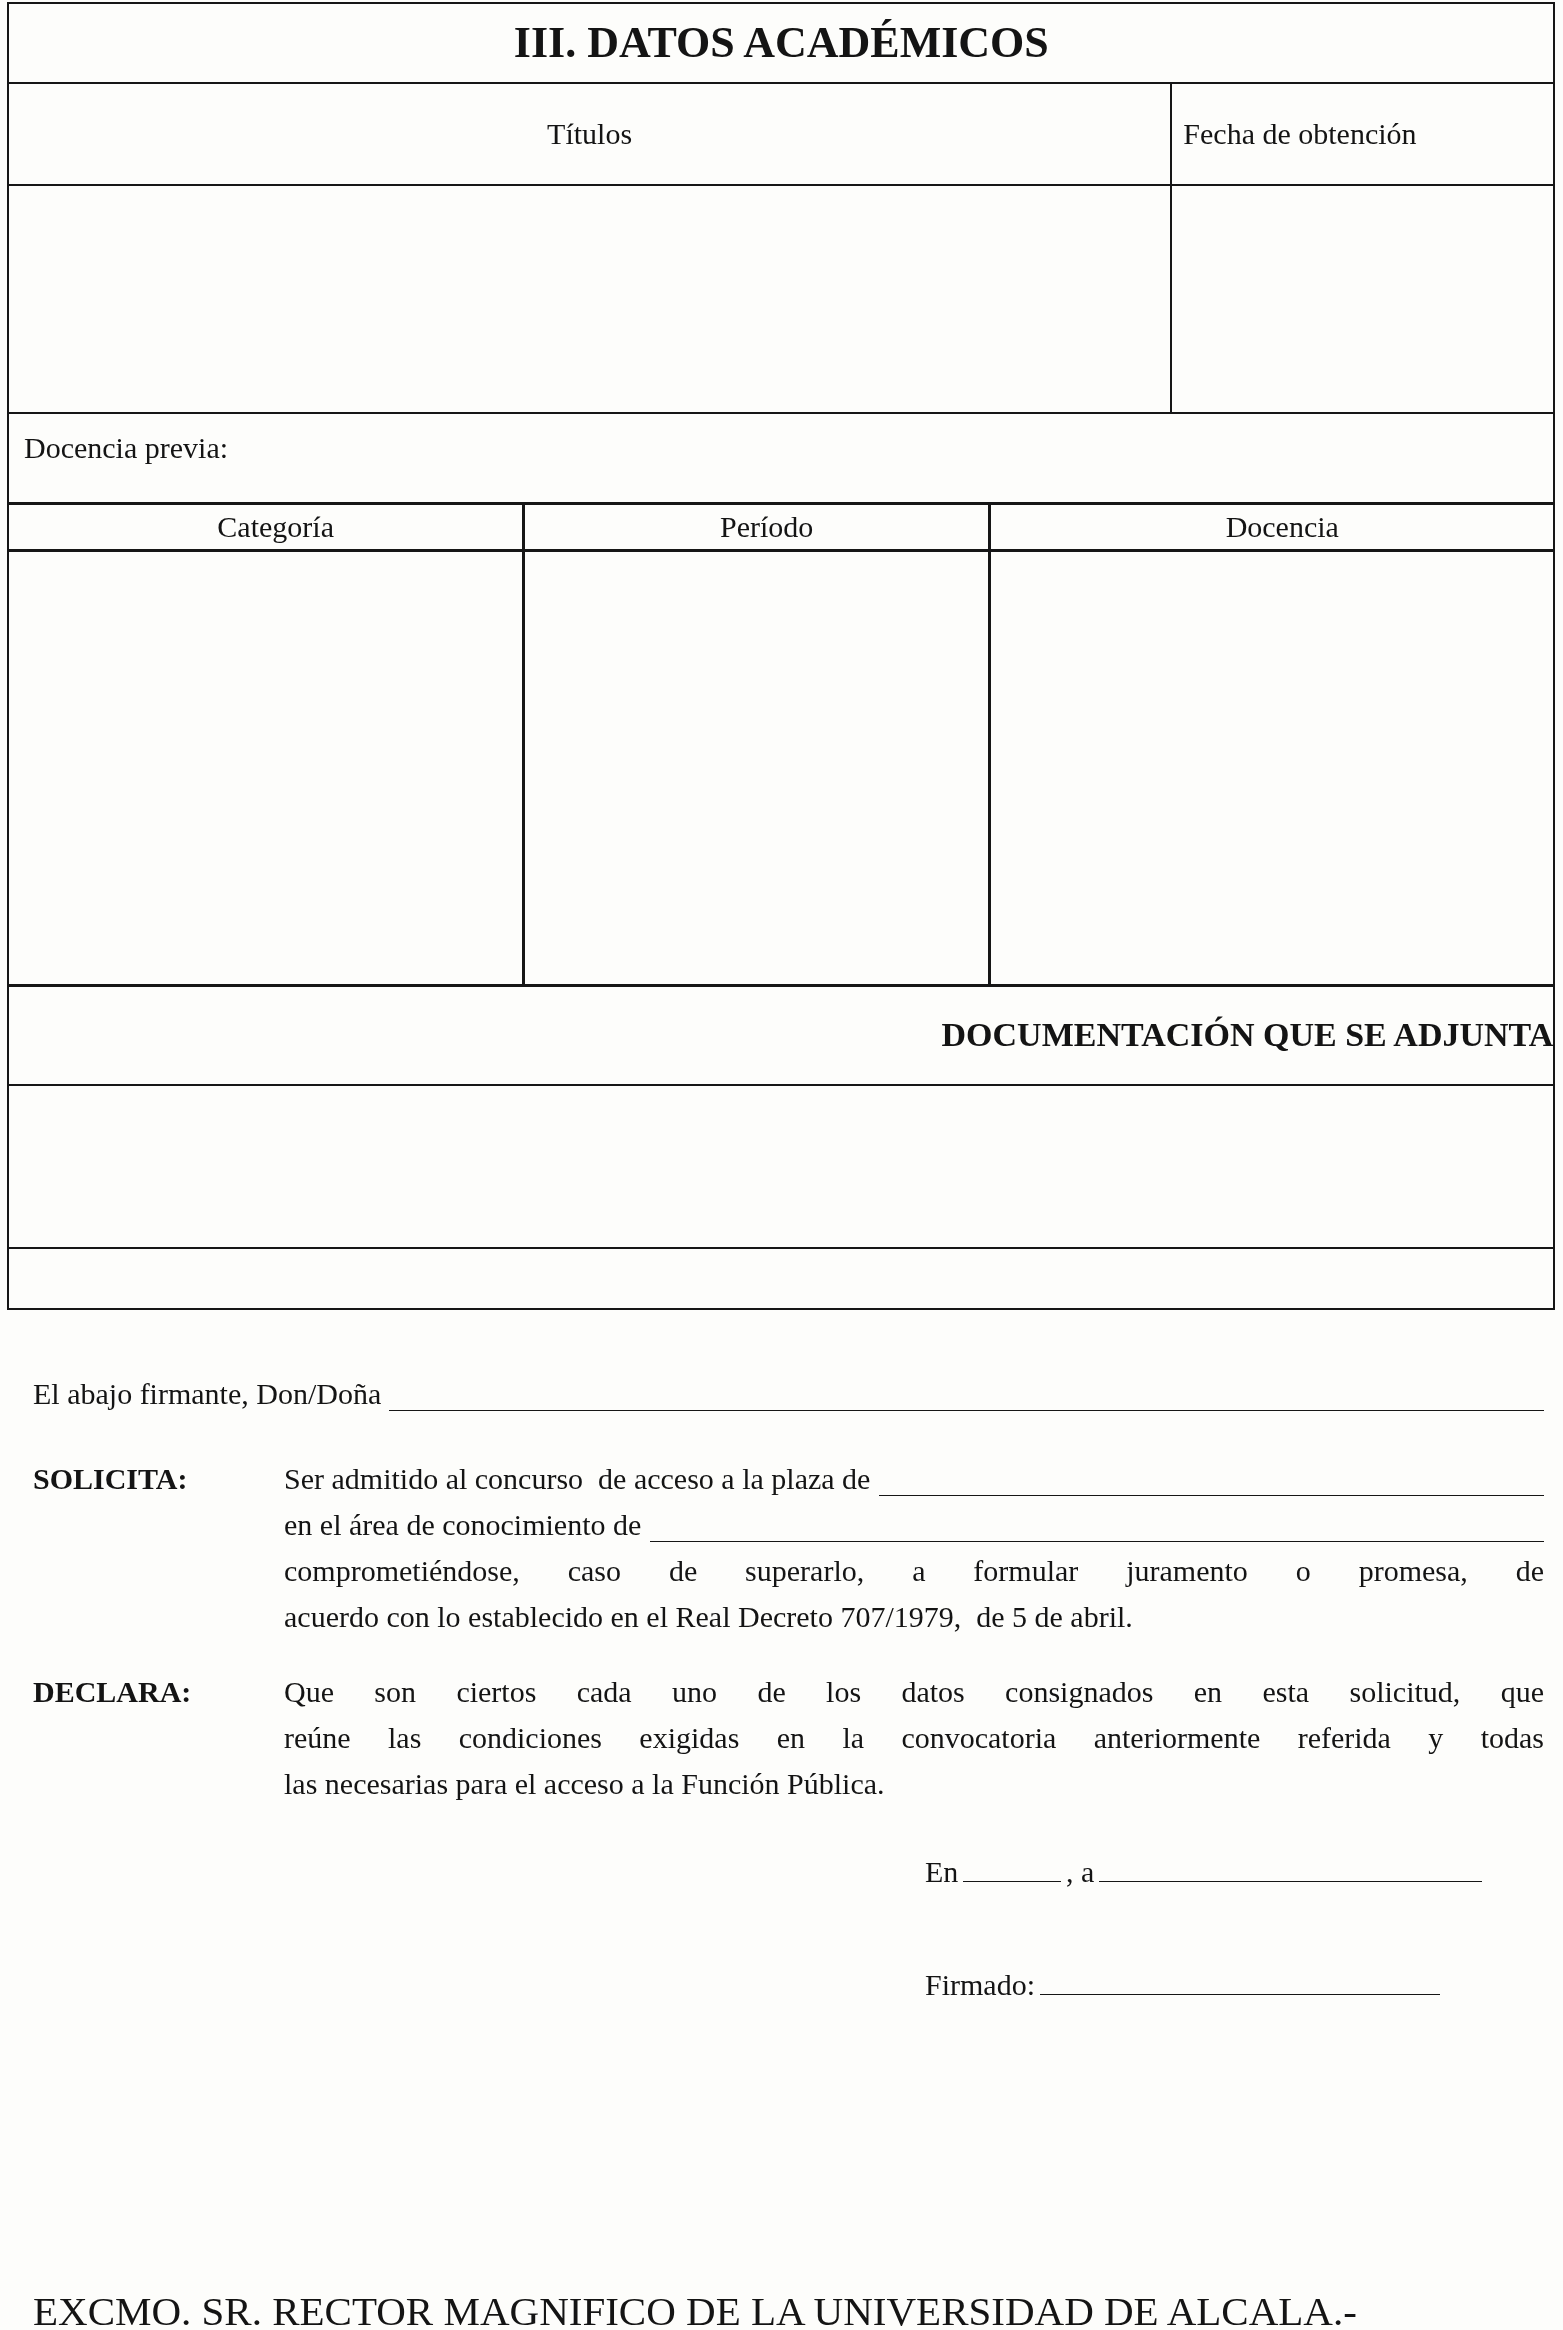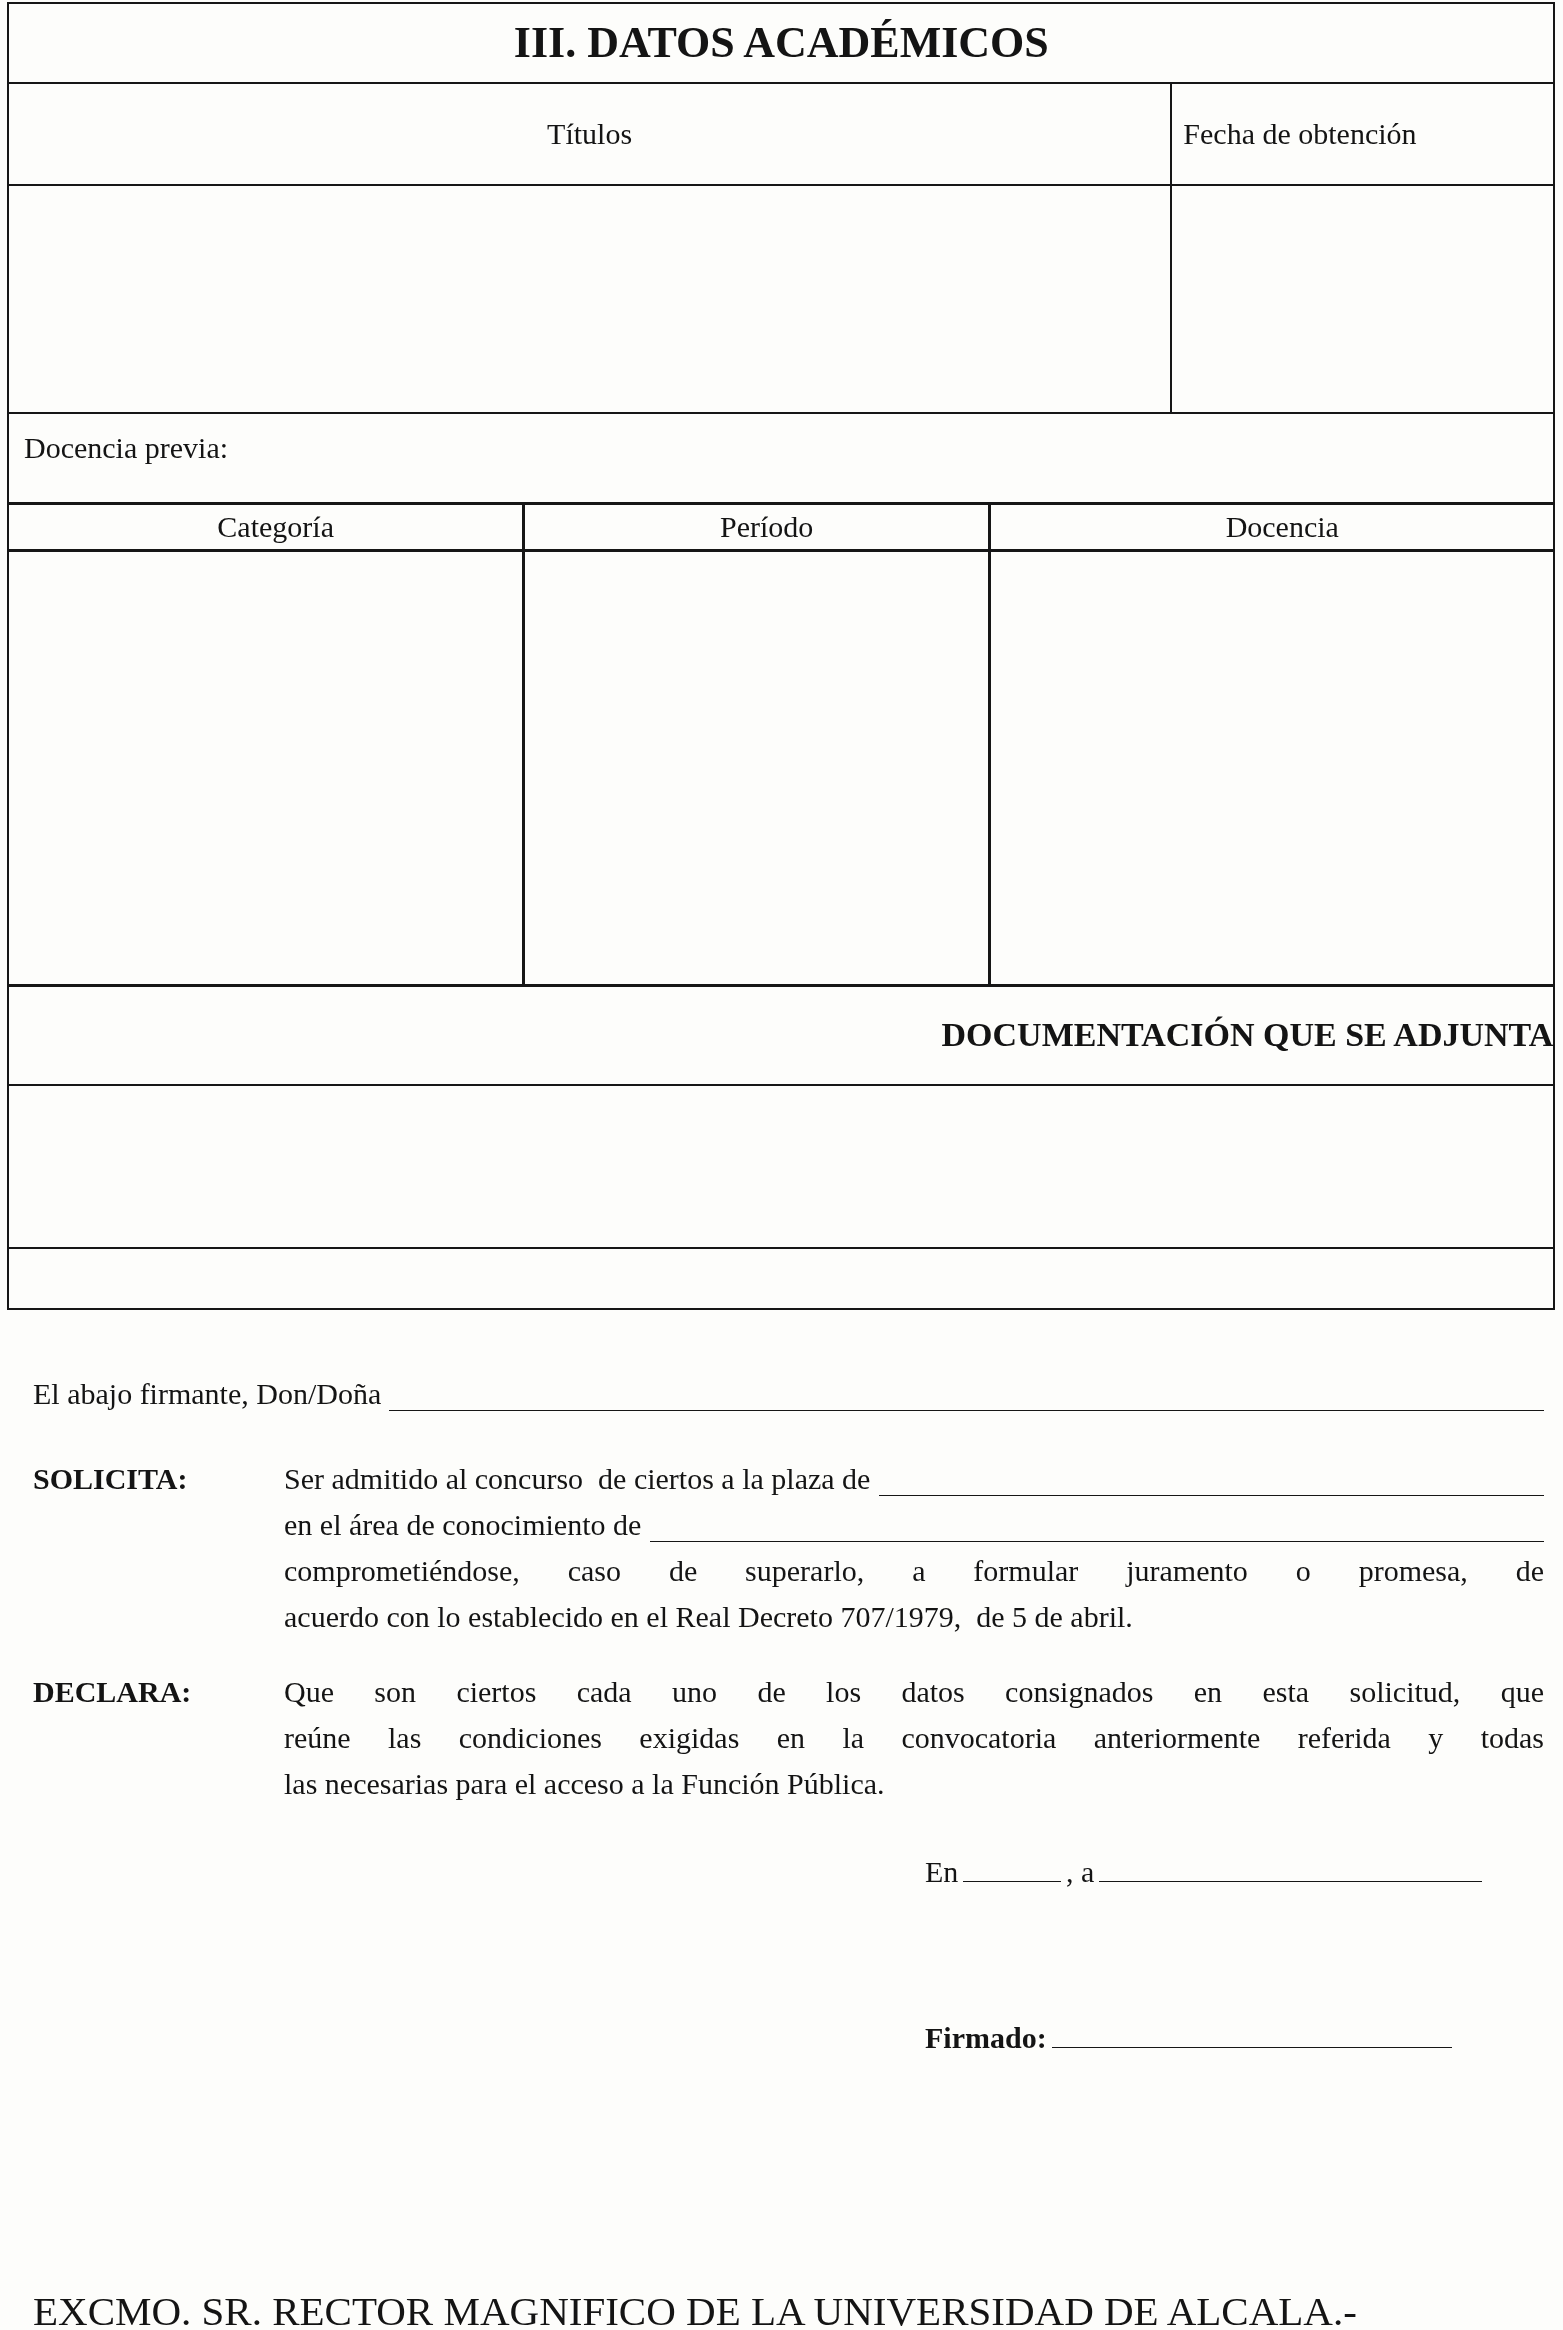--- a/index.html
+++ b/index.html
@@ -95,21 +95,21 @@
   .w490 { width: 400px; }
 
   .hang { display: flex; }
   .hang-label { width: 251px; flex: 0 0 251px; }
   .hang-body { flex: 1; }
   .solicita-block { margin-top: 39px; }
   .declara-block { margin-top: 29px; }
   .jline { text-align: justify; text-align-last: justify; -moz-text-align-last: justify; }
 
   .place-line { margin-top: 42px; margin-left: 892px; white-space: nowrap; }
-  .signed-line { margin-top: 120px; margin-left: 892px; white-space: nowrap; font-weight: bold; }
+  .signed-line { margin-top: 67px; margin-left: 892px; white-space: nowrap; }
 
   .footer {
     position: absolute;
     left: 33px;
     top: 2288px;
     font-size: 41px;
     line-height: 46px;
     white-space: nowrap;
   }
 </style>
@@ -174,21 +174,21 @@
 
     <div class="fill-line">
       <span class="t">El abajo firmante, Don/Doña</span>
       <span class="blank"></span>
     </div>
 
     <div class="hang solicita-block">
       <div class="hang-label bold">SOLICITA:</div>
       <div class="hang-body">
         <div class="fill-line">
-          <span class="t">Ser admitido al concurso  de ciertos a la plaza de</span>
+          <span class="t">Ser admitido al concurso  de acceso a la plaza de</span>
           <span class="blank"></span>
         </div>
         <div class="fill-line">
           <span class="t">en el área de conocimiento de</span>
           <span class="blank"></span>
         </div>
         <div class="jline">comprometiéndose, caso de superarlo, a formular juramento o promesa, de</div>
         <div class="pre">acuerdo con lo establecido en el Real Decreto 707/1979,  de 5 de abril.</div>
       </div>
     </div>

